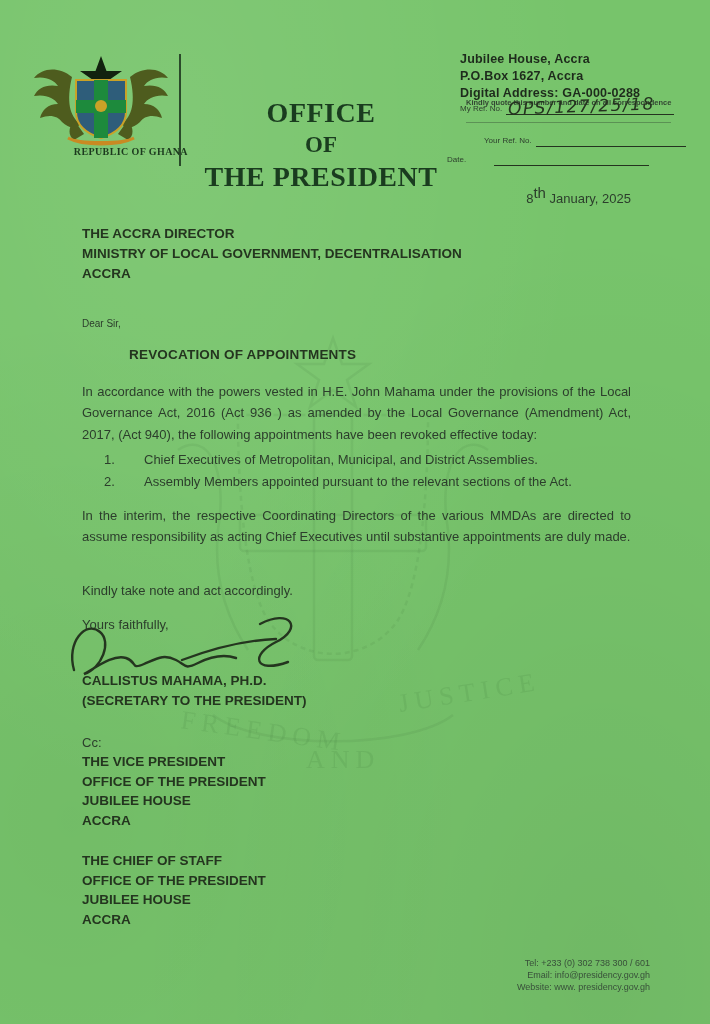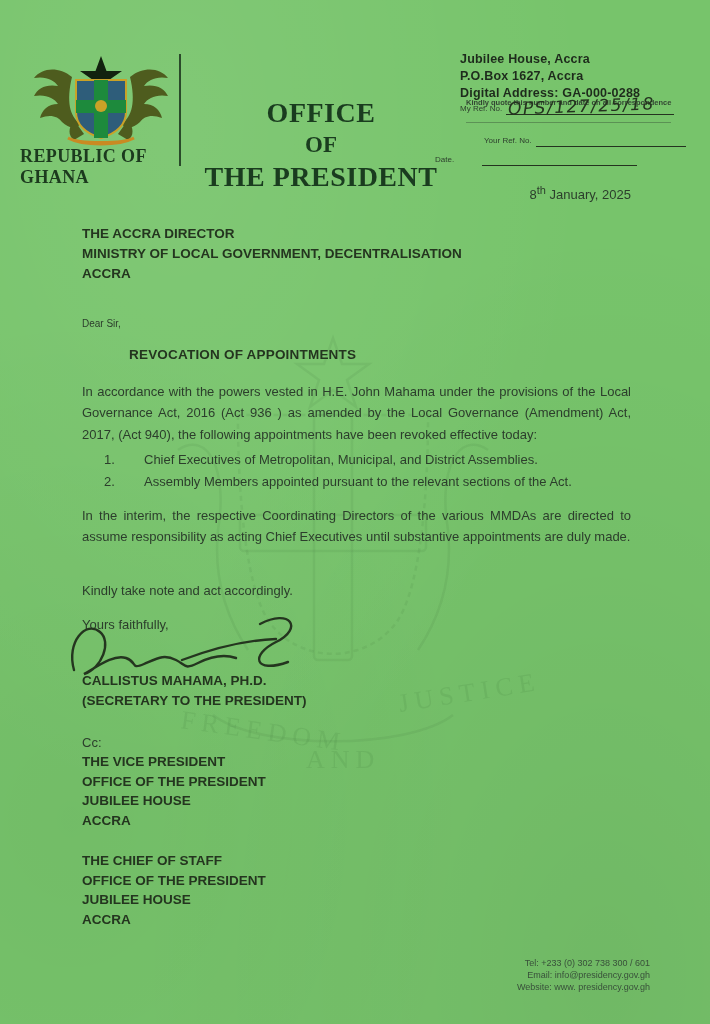--- a/index.html
+++ b/index.html
@@ -15,25 +15,25 @@
     background:
       radial-gradient(ellipse at 25% 12%, rgba(255,255,255,0.07), transparent 55%),
       radial-gradient(ellipse at 85% 95%, rgba(0,0,0,0.06), transparent 55%),
       radial-gradient(ellipse at 10% 80%, rgba(0,0,0,0.04), transparent 45%),
       #77c46b;
   }
   .abs { position: absolute; }
 
   
   .emblem-caption {
-    left: 20px; top: 146px; width: 184px;
-    text-align: left;
+    left: 4px; top: 146px; width: 184px;
+    text-align: right;
     font-family: "Liberation Serif", serif;
     font-weight: bold;
-    font-size: 18px;
+    font-size: 10px;
     letter-spacing: 0.4px;
     color: #1c3a1e;
   }
   .header-divider {
     left: 179px; top: 54px; height: 112px; width: 2px;
     background: #2a4a2a;
   }
   .office-title {
     left: 186px; top: 64px; width: 270px;
     text-align: center;
@@ -69,41 +69,41 @@
   .ref-row .lbl { white-space: nowrap; padding-bottom: 2px; }
   .ref-row .line {
     flex: 1;
     border-bottom: 1.4px solid #24331f;
     margin-left: 4px;
     min-height: 10px;
     position: relative;
   }
   .row-myref  { left: 460px; top: 104px; width: 214px; }
   .row-yourref{ left: 484px; top: 136px; width: 202px; }
-  .row-date   { left: 435px; top: 155px; width: 202px; gap: 24px; }
+  .row-date   { left: 447px; top: 155px; width: 202px; gap: 24px; }
   .myref-value {
     position: absolute;
     left: 2px; bottom: -2px;
     font-family: "DejaVu Sans", sans-serif;
     font-style: italic;
     font-size: 17px;
     letter-spacing: 1.5px;
     color: #24331f;
     transform: rotate(-2deg);
     white-space: nowrap;
   }
 
   
   .letter-date {
     left: 400px; top: 184px; width: 231px;
     text-align: right;
     font-size: 13px;
     color: #2c3e2c;
   }
-  .letter-date sup { font-size: 11px; }
+  .letter-date sup { font-size: 15px; }
 
   .recipient {
     left: 82px; top: 224px;
     font-weight: bold;
     font-size: 13.5px;
     line-height: 20px;
     color: #24351f;
   }
   .salutation { left: 82px; top: 318px; font-size: 10px; }
   .subject {

